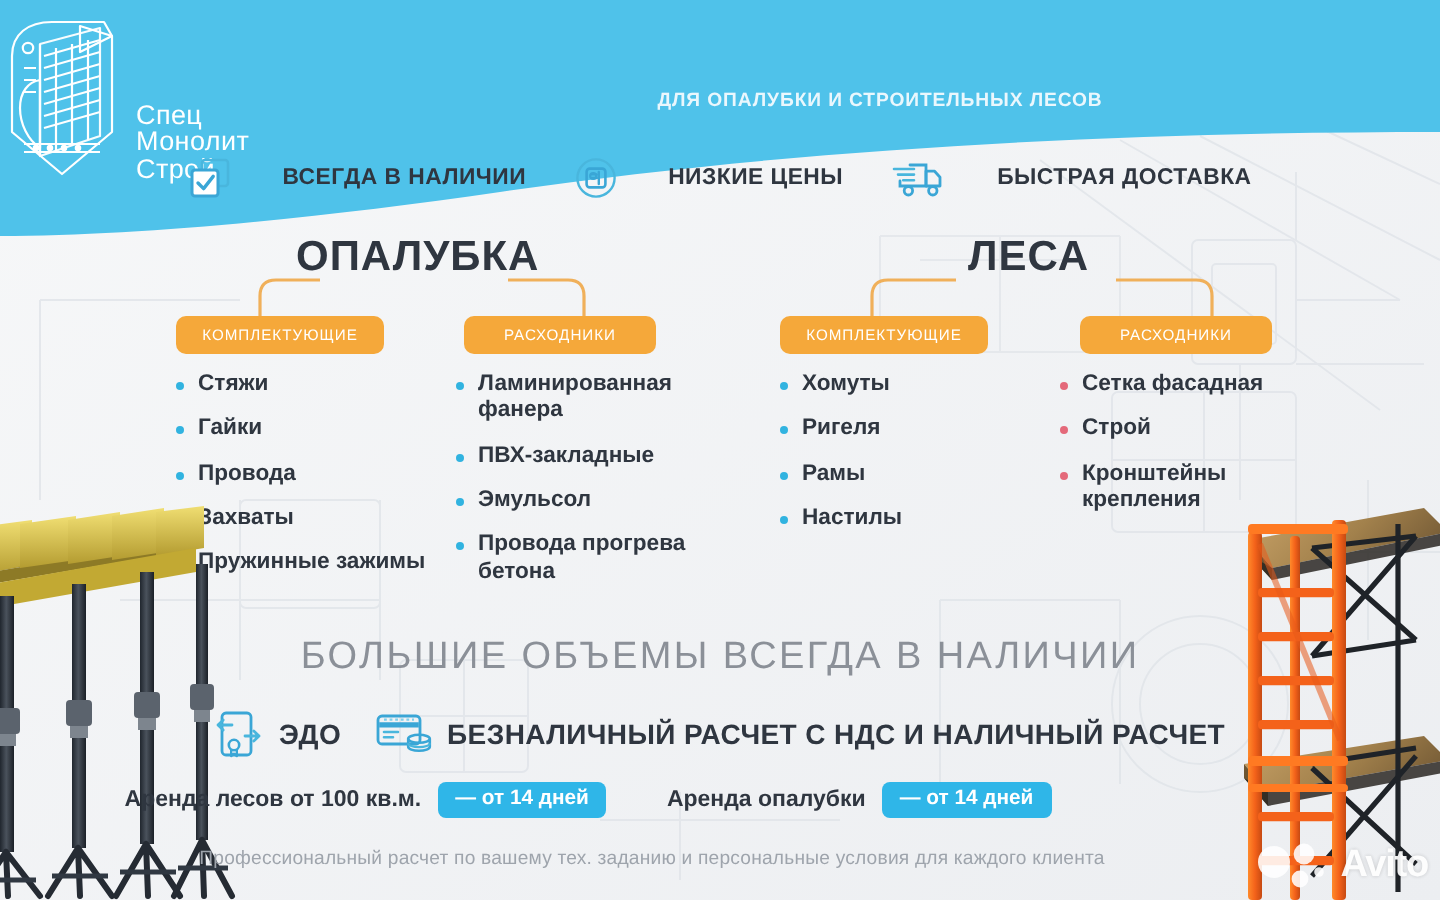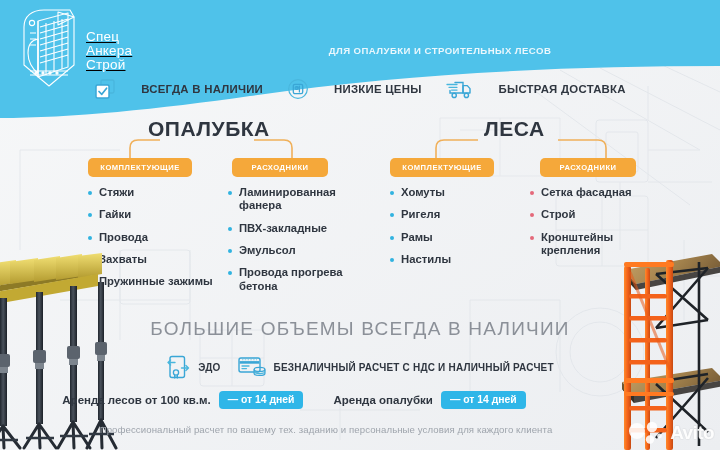--- a/index.html
+++ b/index.html
@@ -22,23 +22,23 @@
     opacity: 1;
   }
   
   .header {
     position: absolute; top: 0; left: 0;
     width: 720px; height: 118px;
     overflow: hidden;
   }
   .header-svg { position: absolute; top:0; left:0; }
   .logo-wrap {
-    position: absolute; left: 18px; top: 6px;
+    position: absolute; left: 0; top: 6px;
     width: 148px; height: 86px;
-    display: flex; align-items: center; gap: 6px; text-decoration: underline;
+    display: flex; align-items: flex-end; gap: 6px;
   }
   .logo-mark { width: 62px; height: 84px; flex: 0 0 auto; }
   .logo-text {
     color: #ffffff;
     line-height: 1.02;
     font-size: 13.5px;
     letter-spacing: .2px;
     font-weight: 400;
     padding-top: 4px;
   }
@@ -79,21 +79,21 @@
     font-size: 21px; font-weight: 700; color: #2f3640;
     letter-spacing: .5px;
   }
   .brace { position: absolute; }
   
   .pill {
     position: absolute;
     background: #f5a83a;
     color: #ffffff;
     font-size: 7.6px;
-    font-weight: 700;
+    font-weight: 400;
     letter-spacing: .5px;
     border-radius: 5px;
     padding: 5px 10px 5px 10px;
     text-align: center;
     white-space: nowrap;
   }
   
   .col { position: absolute; }
   .col li {
     list-style: none;
@@ -122,21 +122,21 @@
     color: #8b9098;
     letter-spacing: 1.2px;
   }
   
   .payrow {
     position: absolute; top: 354px; left: 0; width: 720px;
     display: flex; align-items: center; justify-content: center; gap: 16px;
   }
   .payitem { display: flex; align-items: center; gap: 7px; }
   .payitem .lbl {
-    font-size: 10px; font-weight: 700; color: #2f3640; letter-spacing: .2px;
+    font-size: 14px; font-weight: 700; color: #2f3640; letter-spacing: .2px;
     white-space: nowrap;
   }
   
   .rentrow {
     position: absolute; top: 391px; left: 0; width: 588px;
     display: flex; align-items: center; justify-content: center; gap: 30px;
   }
   .rentitem { display: flex; align-items: center; gap: 8px; }
   .rentitem .lbl {
     font-size: 11.5px; font-weight: 700; color: #2f3640;
@@ -230,21 +230,21 @@
           <path d="M40 5 L56 10 L40 18 Z"></path>
           <path d="M12 64 L50 64 M12 68 L50 68"></path>
           <circle cx="18" cy="66" r="1.1" fill="#ffffff"></circle>
           <circle cx="25" cy="66" r="1.1" fill="#ffffff"></circle>
           <circle cx="32" cy="66" r="1.1" fill="#ffffff"></circle>
           <circle cx="39" cy="66" r="1.1" fill="#ffffff"></circle>
         </g>
       </svg>
       <div class="logo-text">
         <div>Спец</div>
-        <div>Анкера</div>
+        <div>Монолит</div>
         <div>Строй</div>
       </div>
     </div>
 
     <div class="head-sub">ДЛЯ ОПАЛУБКИ И СТРОИТЕЛЬНЫХ ЛЕСОВ</div>
   </div>
 
   <div class="features">
 
     <div class="feature">

